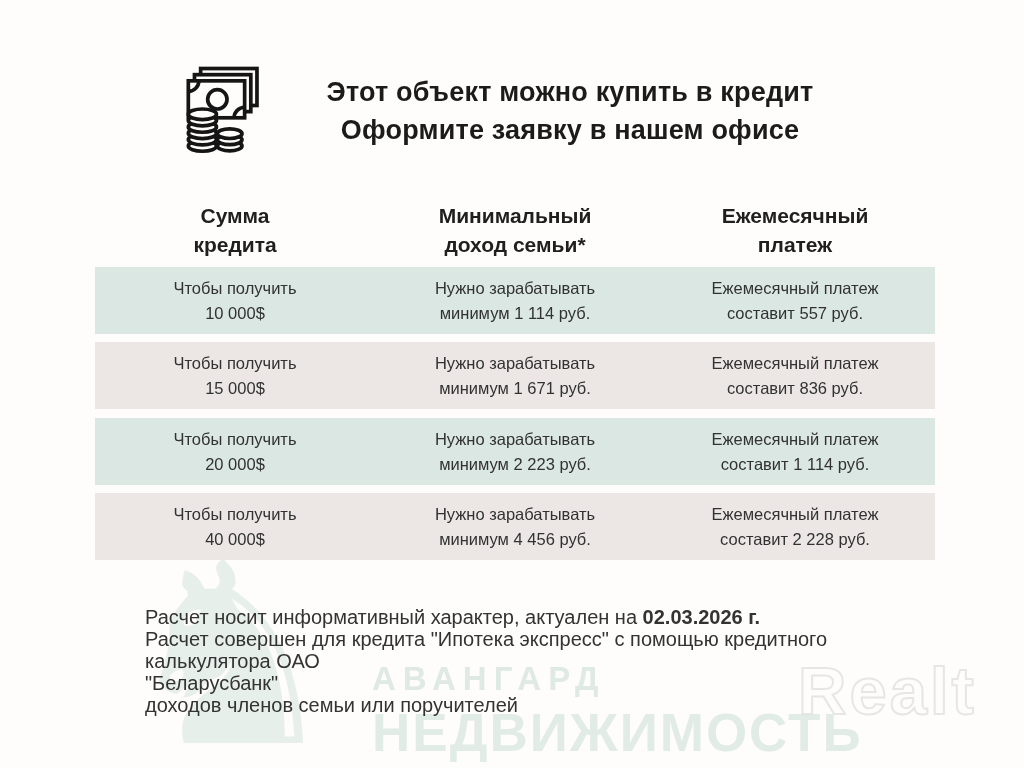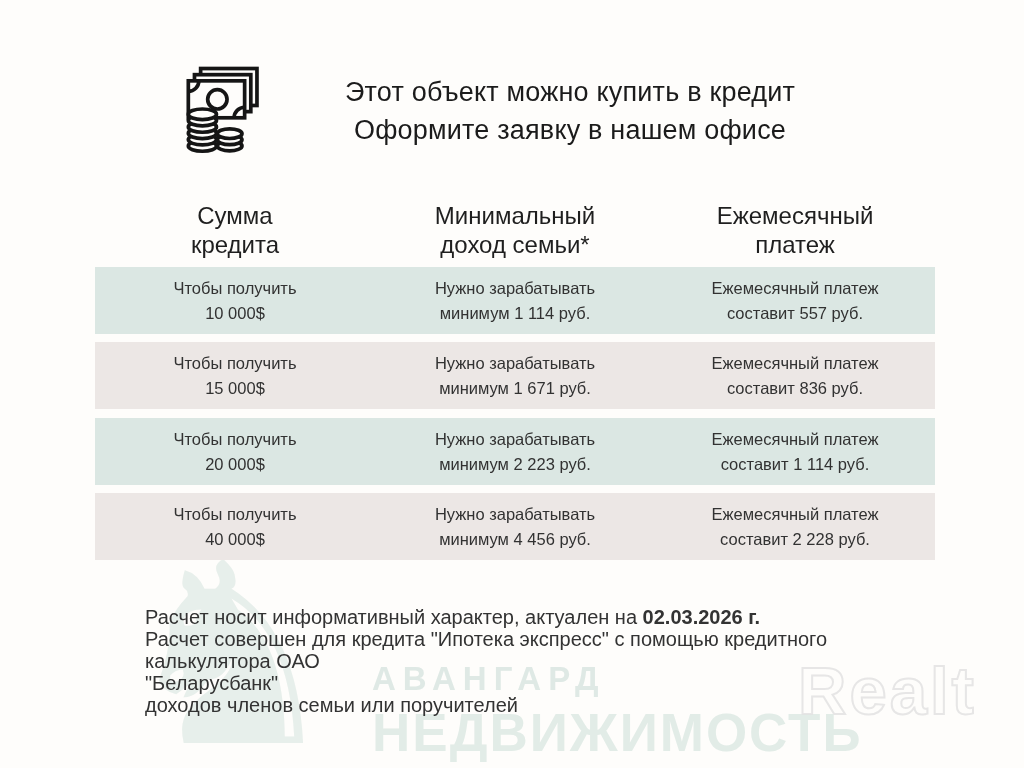--- a/index.html
+++ b/index.html
@@ -64,40 +64,40 @@
   .title-block {
     position: absolute;
     left: 290px;
     top: 73px;
     width: 560px;
     text-align: center;
     z-index: 1;
   }
   .title-line {
     font-size: 27px;
-    font-weight: normal;
+    font-weight: bold;
     line-height: 38px;
     color: #1b1b1b;
     letter-spacing: 0.2px;
   }
 
   
   .tbl-header {
     position: absolute;
     left: 95px;
     top: 201px;
     width: 840px;
     display: flex;
     z-index: 1;
   }
   .tbl-header .hcell {
     flex: 1;
     text-align: center;
-    font-size: 24px;
-    font-weight: normal;
+    font-size: 21px;
+    font-weight: bold;
     line-height: 29px;
     color: #1f1f1f;
   }
   .tbl-row {
     position: absolute;
     left: 95px;
     width: 840px;
     height: 67px;
     display: flex;
     align-items: center;

